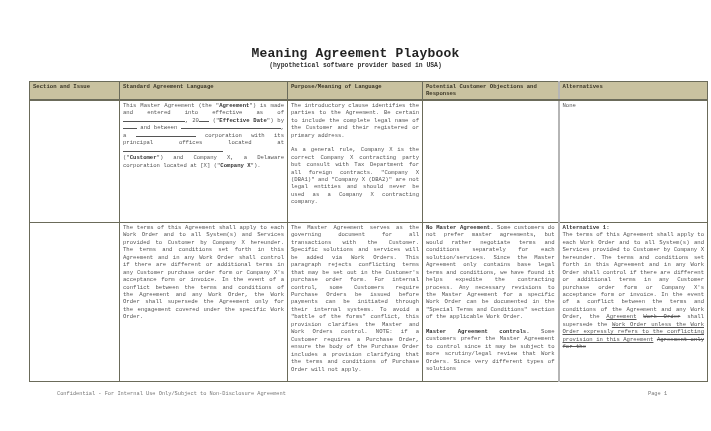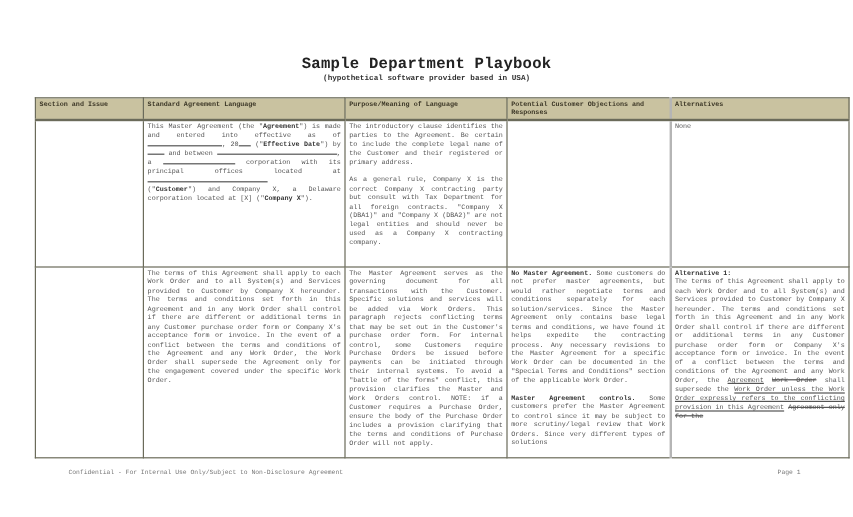--- a/index.html
+++ b/index.html
@@ -23,21 +23,21 @@
   .blank { display:inline-block; border-bottom:0.7px solid #555; }
   .ins { text-decoration:underline; }
   .del { text-decoration:line-through; }
   p { margin:0 0 7px 0; }
   .footer-left { position:absolute; left:57px; top:391px; font-size:5.3px; color:#777; }
   .footer-right { position:absolute; left:648px; top:391px; font-size:5.3px; color:#777; }
 </style>
 </head>
 <body>
 
-<div class="title">Sample Department Playbook</div>
+<div class="title">Meaning Agreement Playbook</div>
 <div class="subtitle">(hypothetical software provider based in USA)</div>
 
 <table class="pb">
   <colgroup>
     <col style="width:90px">
       <col style="width:168px">
       <col style="width:135px">
       <col style="width:136px">
       <col style="width:149px">
   </colgroup>

